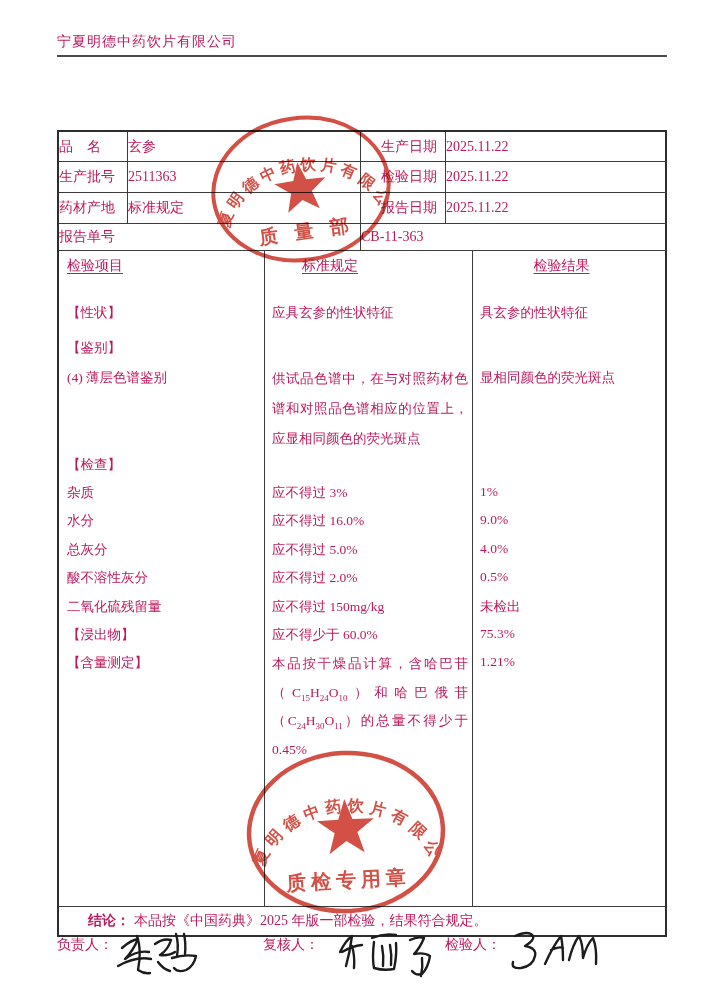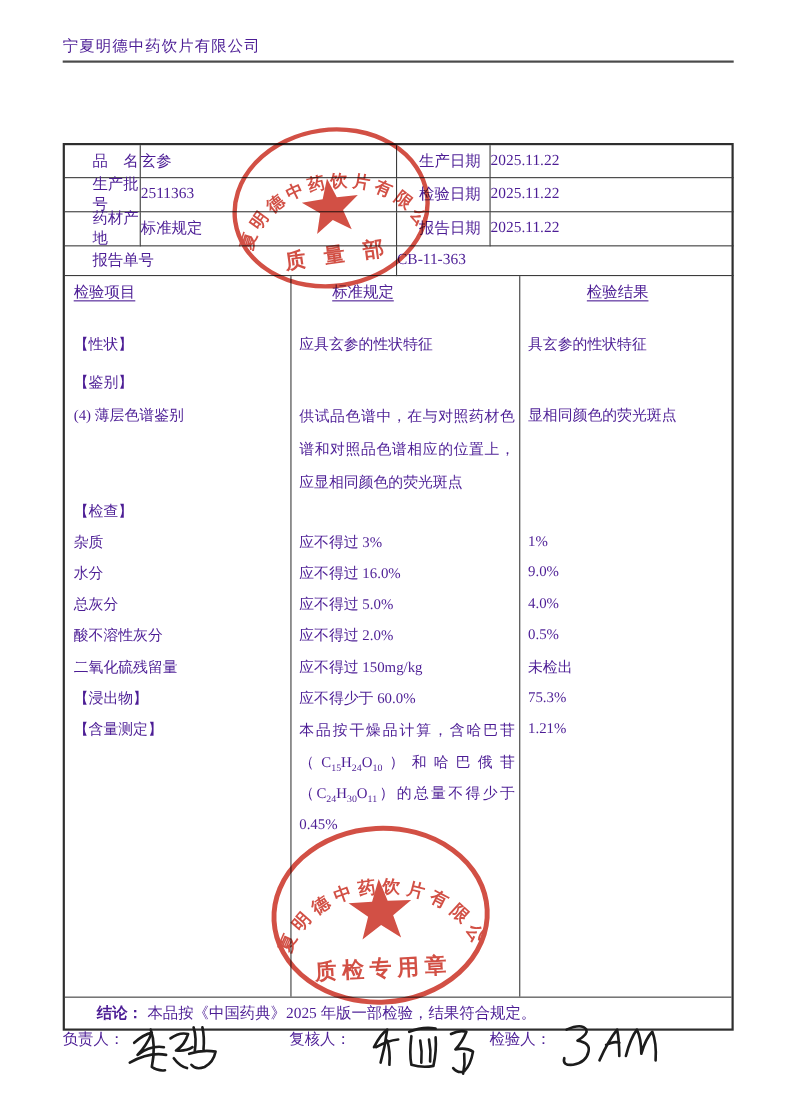--- a/index.html
+++ b/index.html
@@ -1,32 +1,32 @@
 <!DOCTYPE html>
 <html><head>
 <meta charset="utf-8">
 <style>
   html,body{margin:0;padding:0;background:#e8e8e8;}
   .page{
     position:relative;width:721px;height:1000px;background:#ffffff;
-    font-family:"Liberation Serif","DejaVu Serif",serif;color:#4c1d95;
+    font-family:"Liberation Serif","DejaVu Serif",serif;color:#be185d;
     overflow:hidden;margin:0 auto;
   }
   
   .letterhead-company{position:absolute;left:57px;top:33px;font-size:14px;letter-spacing:1px;}
   .letterhead-code{position:absolute;right:54px;top:33px;font-size:13.5px;}
   .letterhead-rule{position:absolute;left:57px;top:55px;width:610px;height:0;border-top:2px solid #4a4a4a;}
   
   .doc-title{position:absolute;left:0;top:84px;width:100%;text-align:center;font-size:29px;font-weight:bold;letter-spacing:5px;}
   
   .doc-table{position:absolute;left:57px;top:130px;width:610px;border:2px solid #2e2e2e;box-sizing:border-box;}
   .info-grid{display:grid;grid-template-columns:68px 233px 85px 222px;box-sizing:border-box;}
   .cell{box-sizing:border-box;font-size:14px;display:flex;align-items:center;border-bottom:1px solid #3c3c3c;}
   .cell.bl{border-left:1px solid #3c3c3c;}
-  .lab{padding-left:25px;}
+  .lab{padding-left:0;}
   .val{padding-left:0;}
   .ctr{justify-content:center;padding-left:12px;}
   .r1{height:30px;} .r2{height:31px;} .r3{height:31px;} .r4{height:27px;}
   .span2{grid-column:span 2;}
   
   .main-area{position:relative;height:655px;border-bottom:1px solid #3c3c3c;font-size:13.5px;}
   .vline{position:absolute;top:0;bottom:0;width:0;border-left:1px solid #3c3c3c;}
   .v1{left:205px;} .v2{left:413px;}
   .col-head{position:absolute;top:6px;font-size:14px;text-decoration:underline;text-underline-offset:3px;}
   .ch1{left:8px;}

